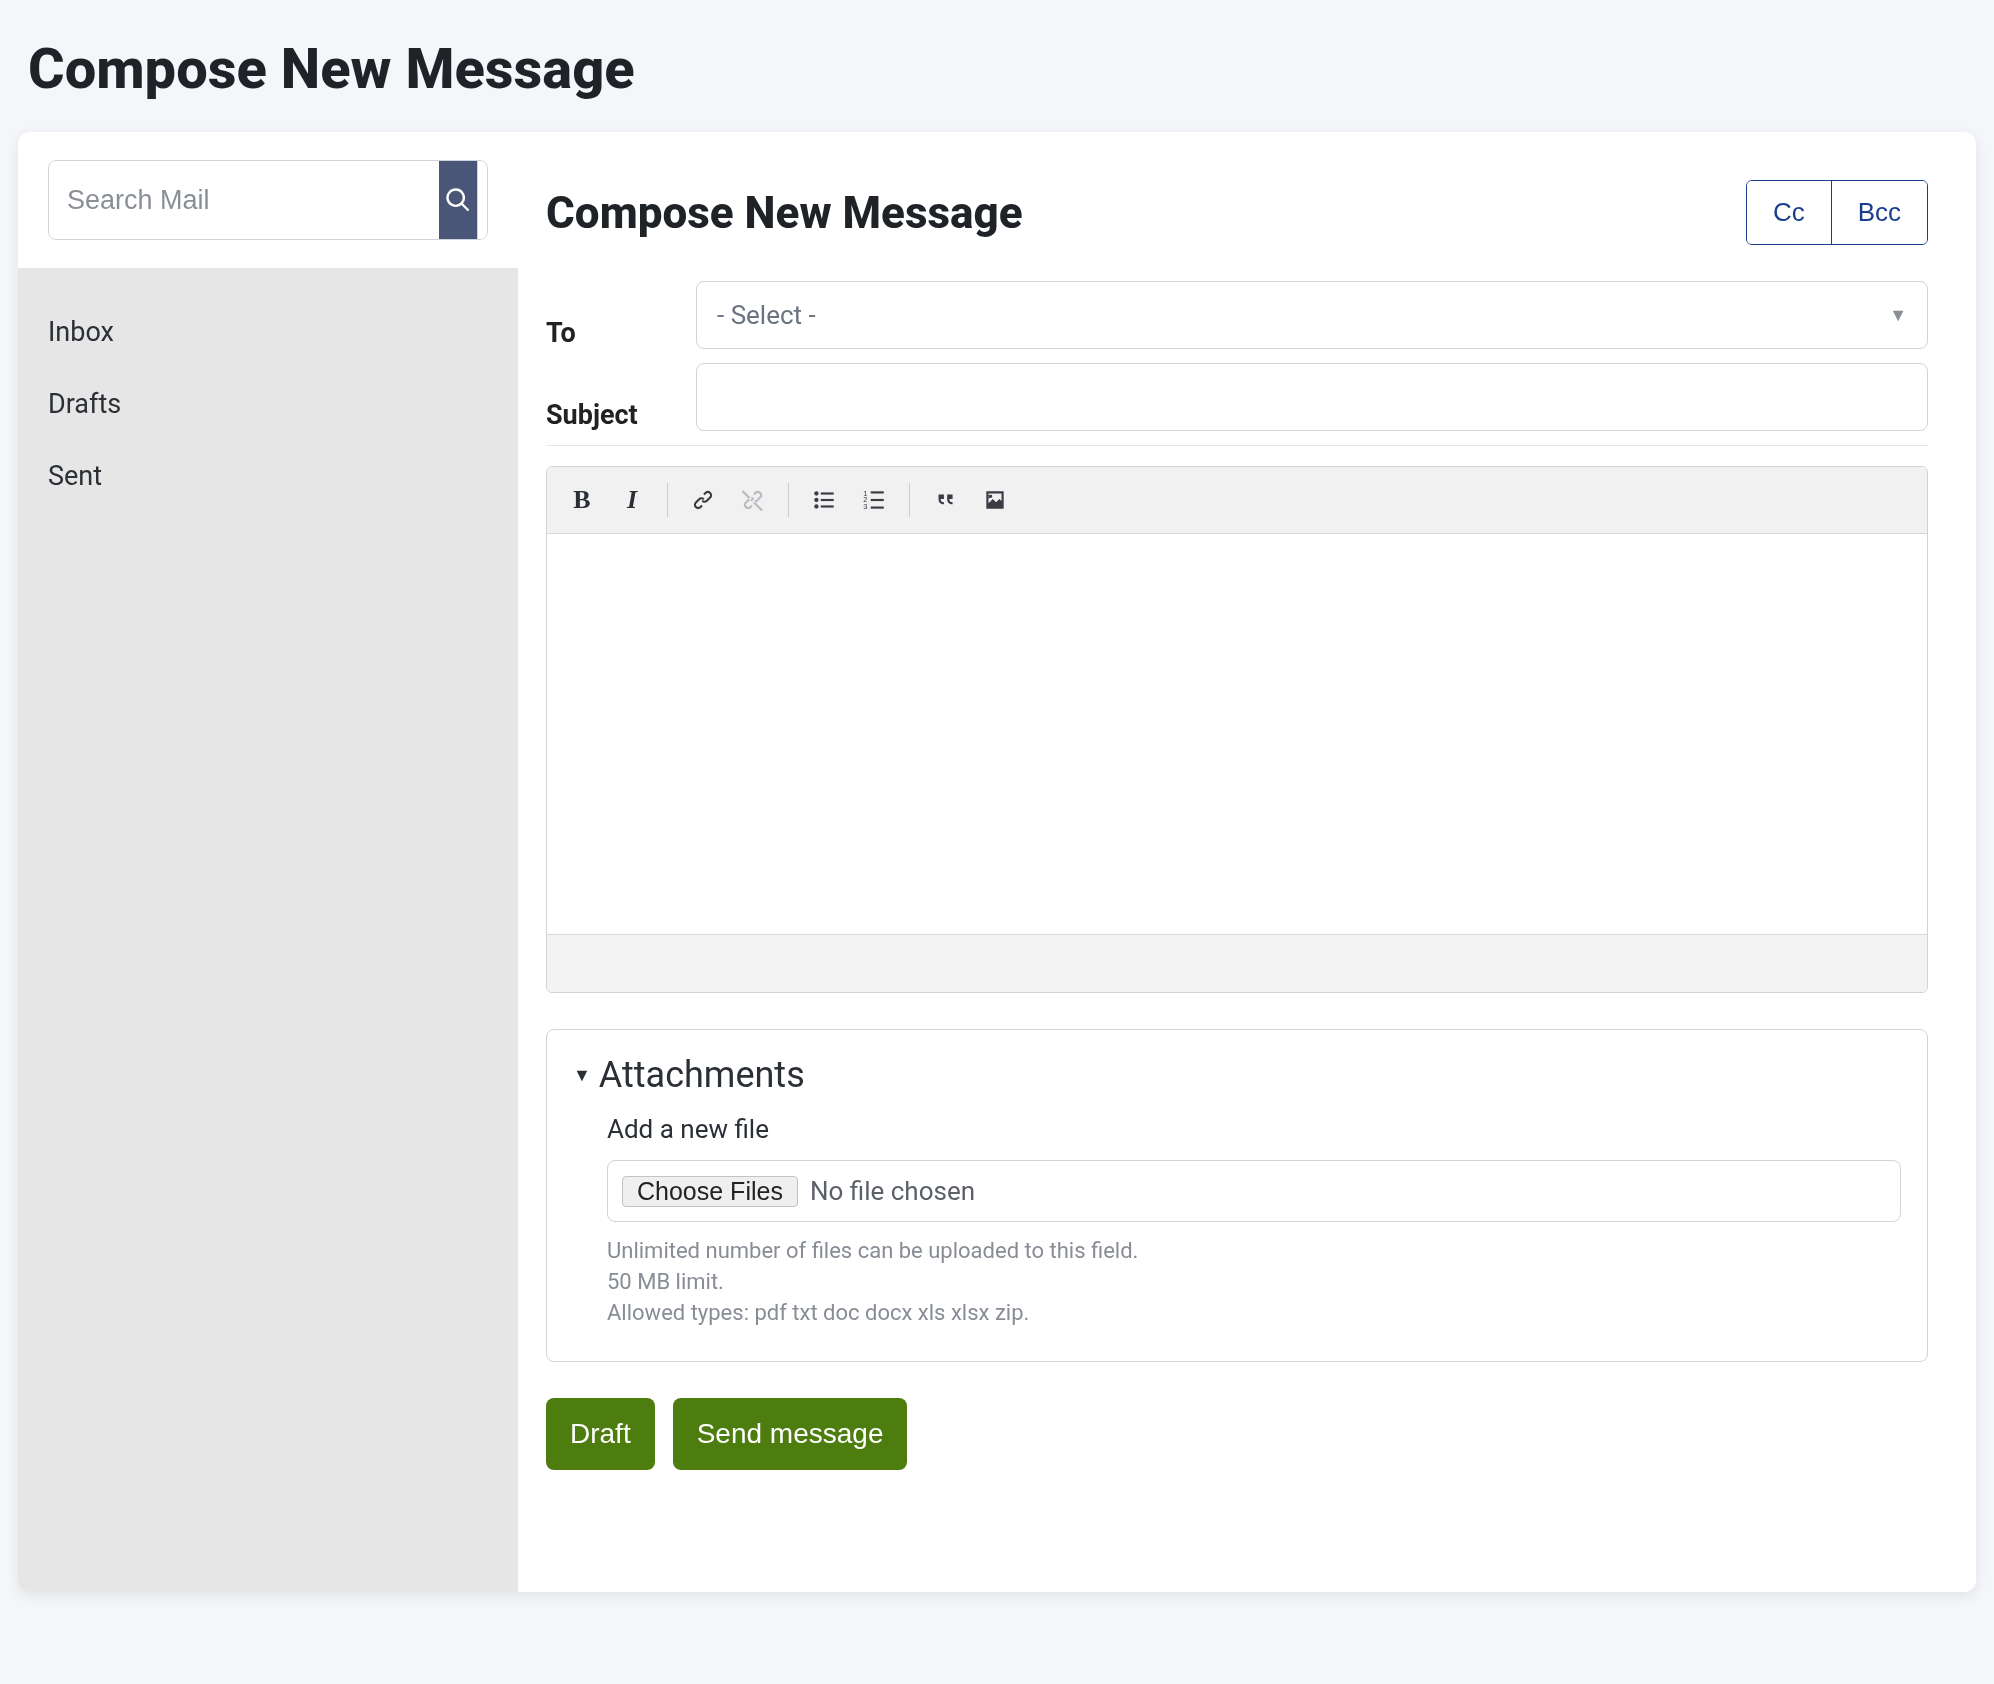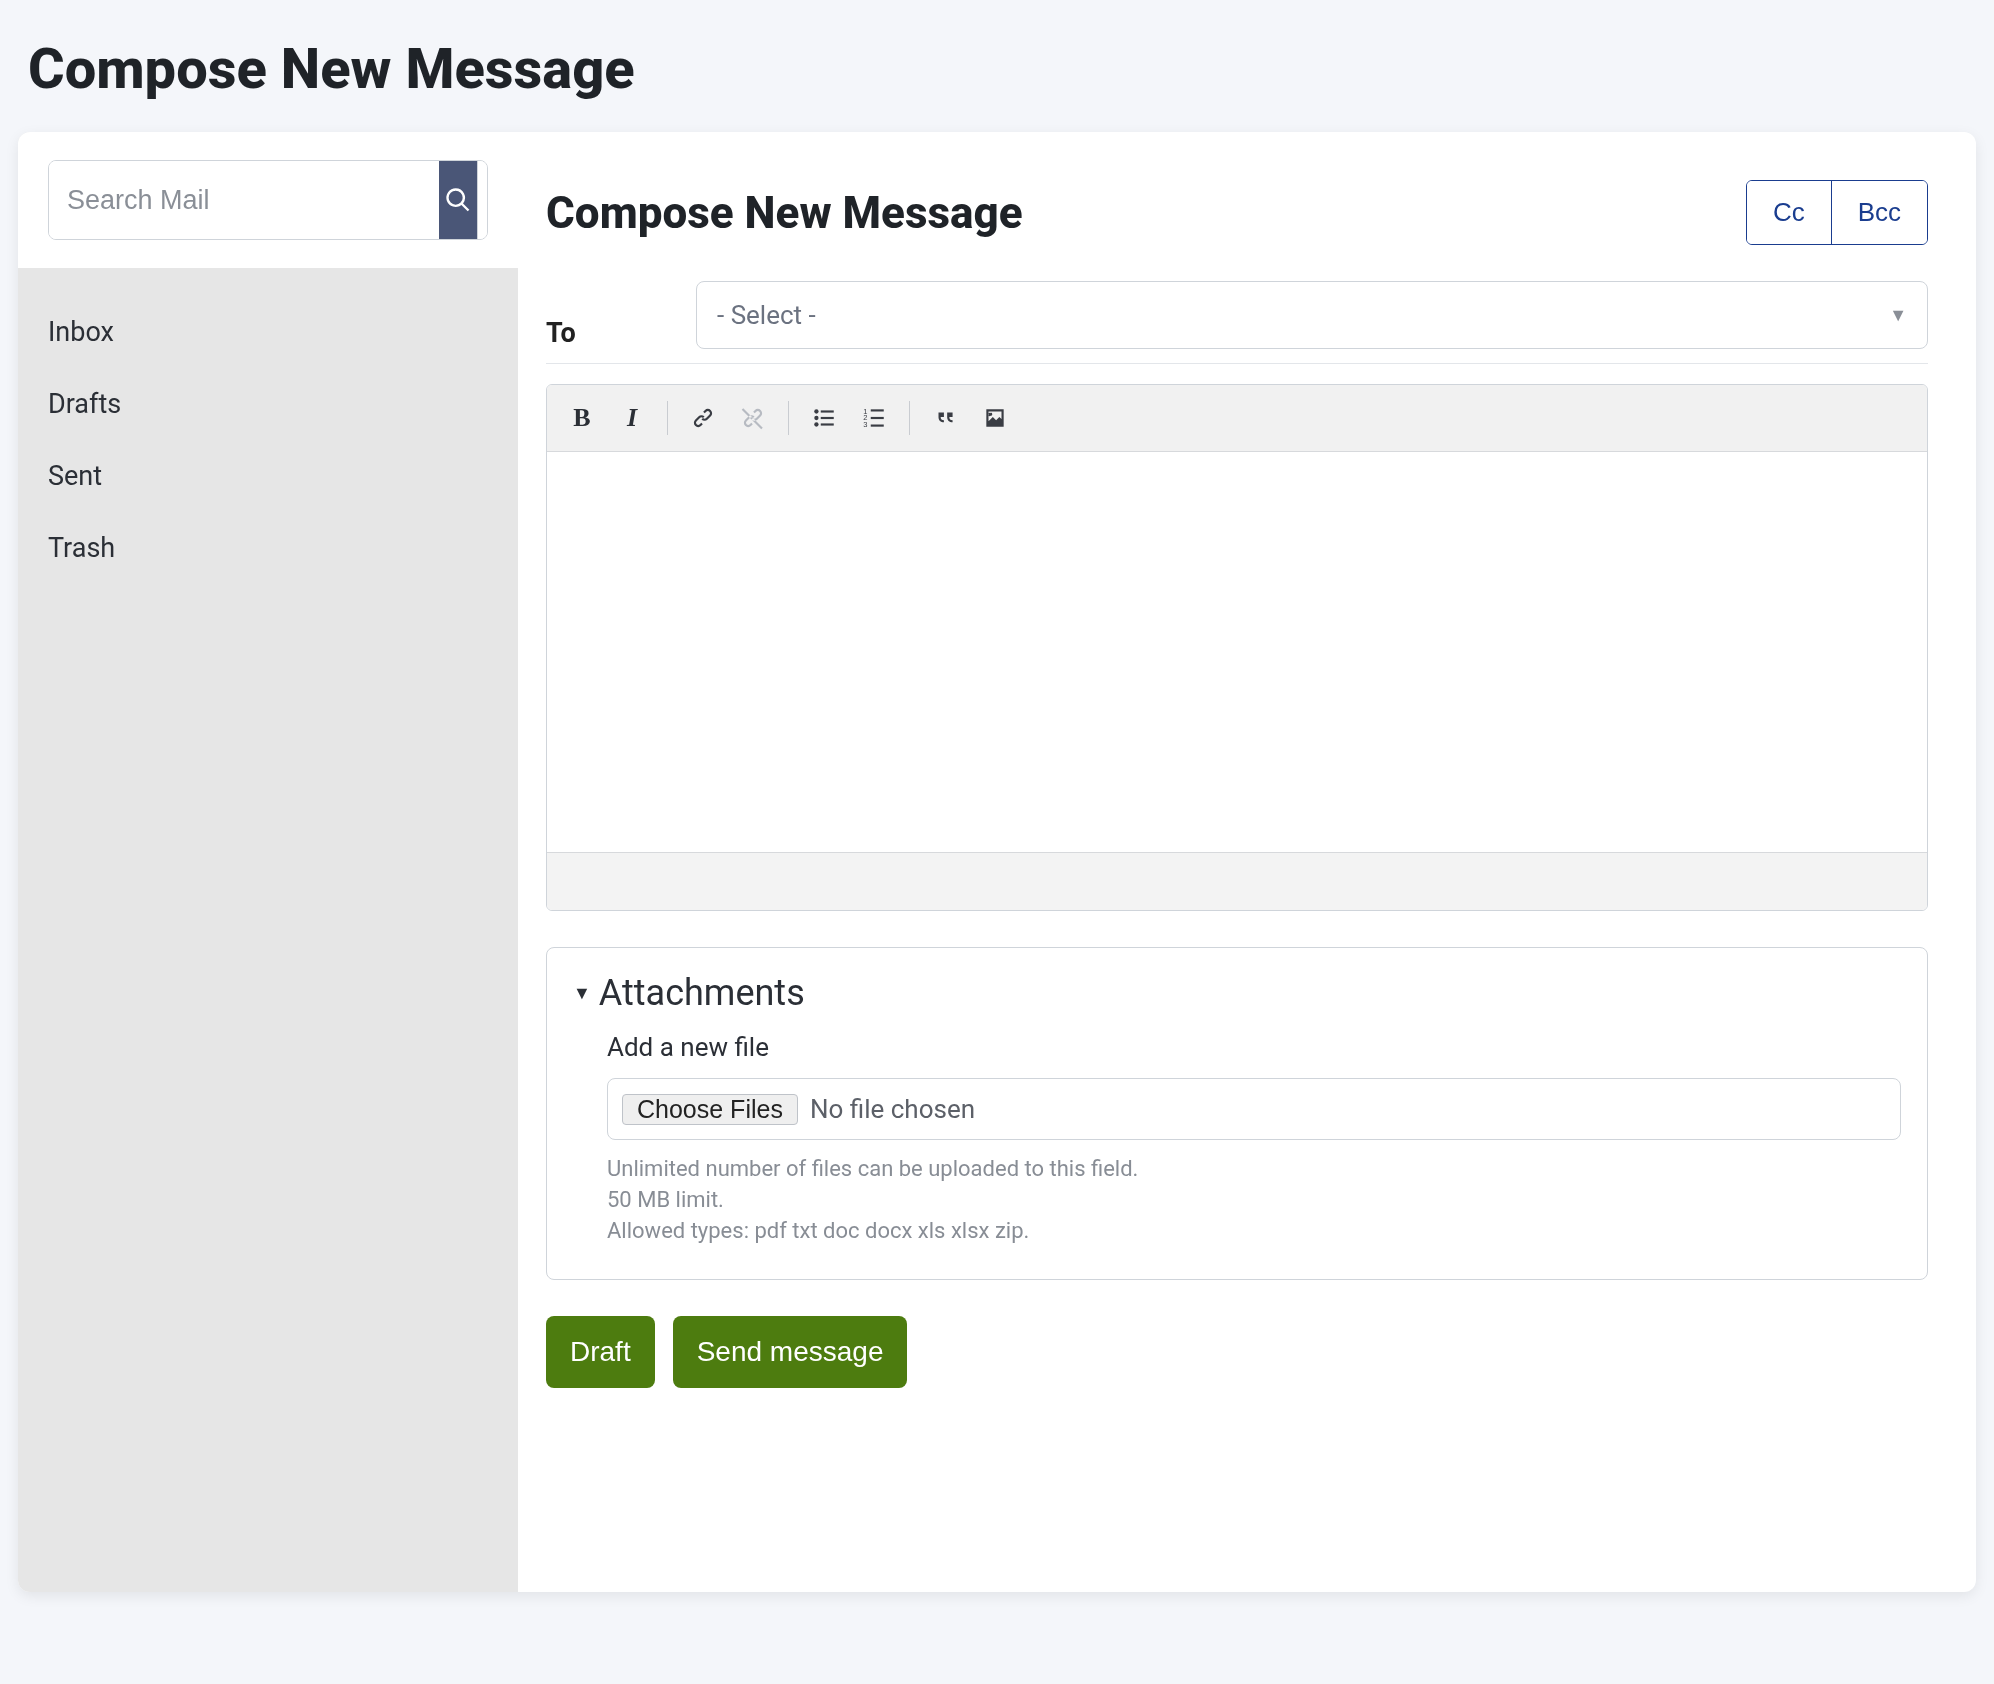--- a/index.html
+++ b/index.html
@@ -275,21 +275,20 @@
             <path d="M10 2a8 8 0 0 1 6.32 12.9l5.39 5.4-1.41 1.41-5.4-5.39A8 8 0 1 1 10 2zm0 2a6 6 0 1 0 0 12 6 6 0 0 0 0-12z"></path>
           </svg>
         </button>
         <div class="search-right-border"></div>
       </div>
     </div>
     <nav class="nav">
       <a>Inbox</a>
       <a>Drafts</a>
       <a>Sent</a>
-      <a>Trash</a>
     </nav>
   </aside>
 
   <main class="main">
 
     <div class="compose-header">
       <h2>Compose New Message</h2>
       <div class="ccbcc">
         <button>Cc</button>
         <button>Bcc</button>
@@ -299,20 +298,26 @@
     <div class="form-row">
       <label>To</label>
       <div class="field">
         <div class="select">
           <span>- Select -</span>
           <span class="caret">▼</span>
         </div>
       </div>
     </div>
 
+    <div class="form-row">
+      <label>Subject</label>
+      <div class="field">
+        <input class="text-input" type="text" value="" style="">
+      </div>
+    </div>
 
     <hr class="hr">
 
     <div class="editor">
       <div class="toolbar">
         <button class="tb-btn">
           <span class="bold">B</span>
         </button>
         <button class="tb-btn">
           <span class="italic">I</span>

